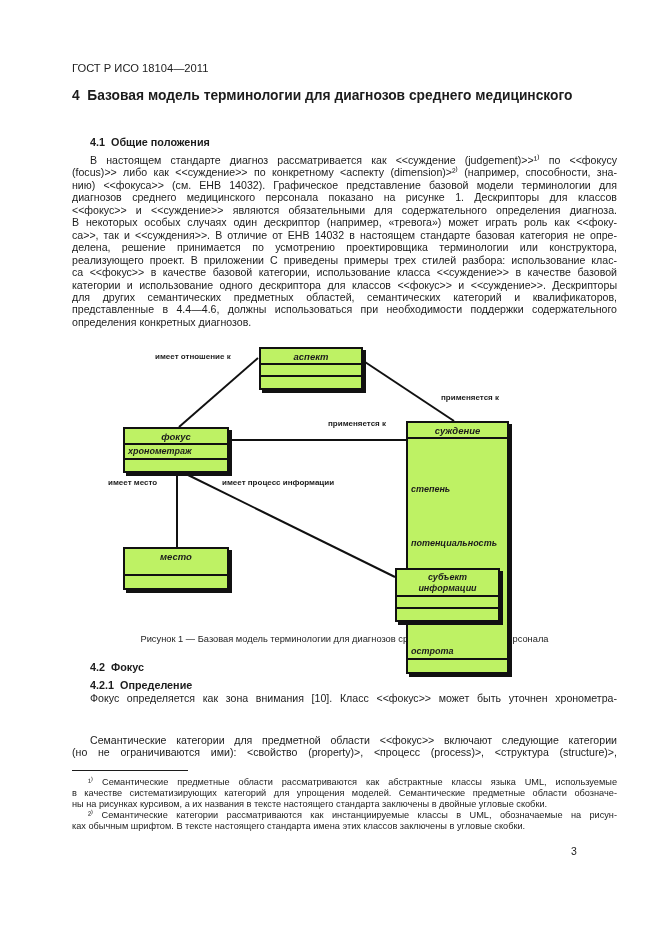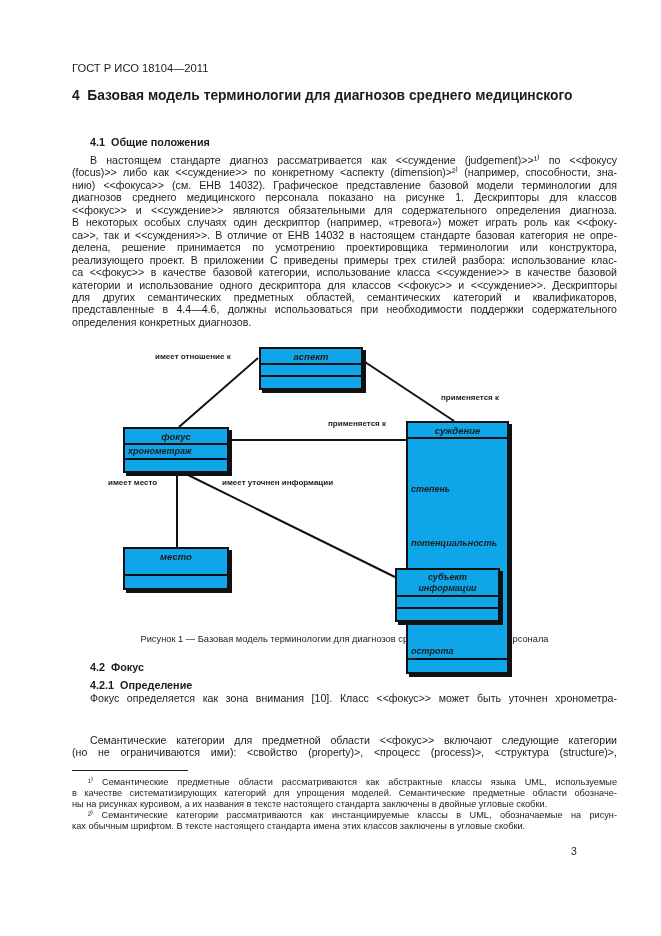--- a/index.html
+++ b/index.html
@@ -18,21 +18,21 @@
   .h2 { font-size:10.8px; font-weight:bold; padding-left:18px; }
   .body-text { font-size:10.6px; line-height:12.45px; }
   .fn-text { font-size:9.2px; line-height:11.1px; }
   .cap { font-size:9.3px; text-align:center; }
   .fnrule { position:absolute; left:72px; top:770px; width:116px; border-top:1.5px solid #1c1c1c; }
   .pagenum { position:absolute; left:571px; top:845px; font-size:10.5px; }
 
   
   .figure { position:absolute; left:100px; top:340px; width:460px; height:292px; }
   .figure svg { position:absolute; left:0; top:0; z-index:0; }
-  .uml-box { position:absolute; z-index:1; background:#0ea5e9; border:2px solid #111;
+  .uml-box { position:absolute; z-index:1; background:#bef264; border:2px solid #111;
              box-shadow:3px 3px 0 #111; box-sizing:border-box; }
   .uml-title { text-align:center; font-weight:bold; font-style:italic; font-size:9.5px;
                line-height:11px; padding:2px 1px 1px; }
   .uml-sep { border-top:2px solid #111; }
   .uml-attrs { font-style:italic; font-weight:bold; font-size:9px; line-height:10px;
                padding:1px 3px 2px; }
   .uml-attrs .lnl { line-height:10px;margin-top:44px; }
   .uml-row { box-sizing:content-box; }
   .elabel { position:absolute; z-index:2; font-size:8px; font-weight:bold; white-space:nowrap; }
 </style>
@@ -108,21 +108,21 @@
     <div class="uml-box" style="left:295px;top:228px;width:105px">
       <div class="uml-title" style="font-size:9px">субъект информации</div>
       <div class="uml-row uml-sep" style="height:10px"></div>
       <div class="uml-row uml-sep" style="height:11px"></div>
     </div>
 
     <div class="elabel" style="left:55px;top:12px">имеет отношение к</div>
     <div class="elabel" style="left:341px;top:53px">применяется к</div>
     <div class="elabel" style="left:228px;top:79px">применяется к</div>
     <div class="elabel" style="left:8px;top:138px">имеет место</div>
-    <div class="elabel" style="left:122px;top:138px">имеет уточнен информации</div>
+    <div class="elabel" style="left:122px;top:138px">имеет процесс информации</div>
   </div>
 
   <div class="col cap" style="top:634px">Рисунок 1 — Базовая модель терминологии для диагнозов среднего медицинского персонала</div>
 
   <div class="col h2" style="top:661px">4.2&nbsp;&nbsp;Фокус</div>
 
   <div class="col h2" style="top:679px">4.2.1&nbsp;&nbsp;Определение</div>
 
   <div class="col body-text para" style="top:692px">
       <div class="ln">Фокус определяется как зона внимания [10]. Класс &lt;&lt;фокус&gt;&gt; может быть уточнен хронометра-</div>

